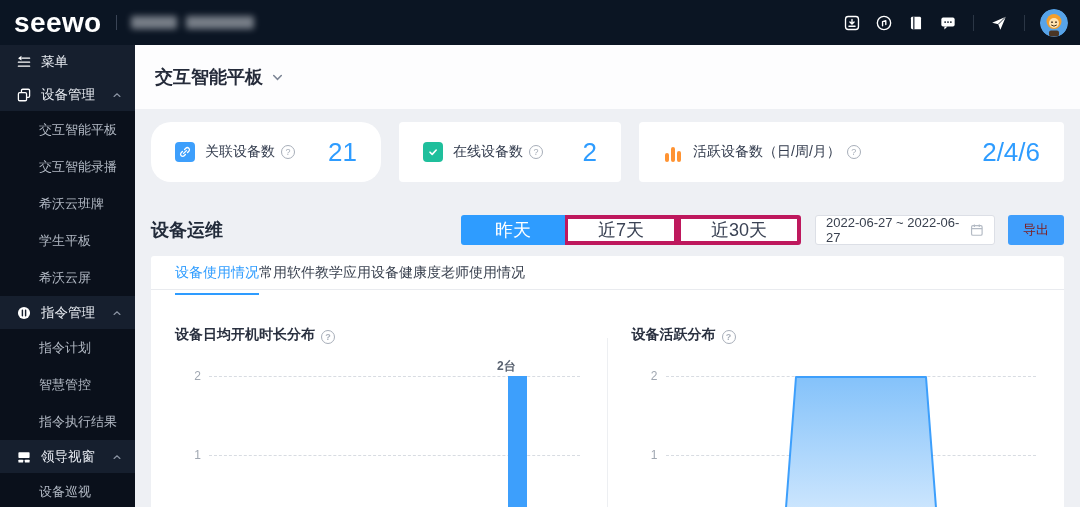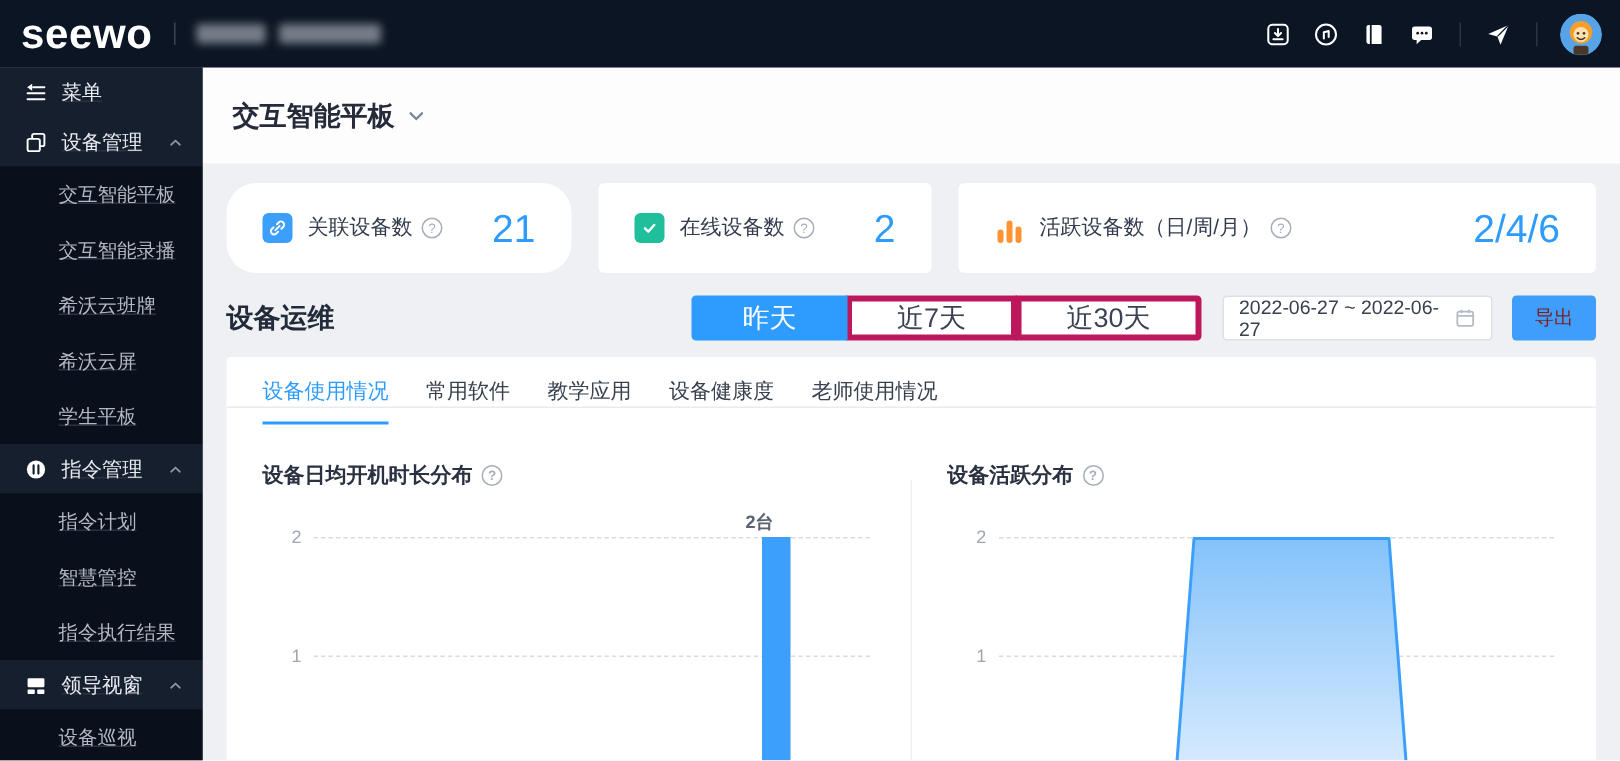--- a/index.html
+++ b/index.html
@@ -15,21 +15,21 @@
   .hdr-sep { width:1px; height:15px; background:#3a4455; margin-left:14px; }
   .mask { display:flex; gap:9px; margin-left:14px; filter:blur(3px); opacity:.85; }
   .mask span { display:block; height:13px; border-radius:2px; background:#8a9099; }
   .mask .m1 { width:46px; } .mask .m2 { width:68px; }
   .hdr-right { margin-left:auto; display:flex; align-items:center; }
   .hicon { width:18px; height:18px; margin:0 7px; display:block; cursor:pointer; }
   .hdiv { width:1px; height:16px; background:#2b3645; margin:0 9px; }
   .avatar { width:28px; height:28px; border-radius:50%; overflow:hidden; margin-left:6px; cursor:pointer; }
 
   
-  .sidebar { position:absolute; top:45px; left:0; width:135px; height:462px; background:#0a101b; z-index:10;text-decoration:underline; }
+  .sidebar { position:absolute; top:45px; left:0; width:135px; height:462px; background:#0a101b; z-index:10; }
   .side-row { height:33px; display:flex; align-items:center; padding:0 13px 0 16px;
               background:#161f2e; color:#e8ecf2; font-size:13.5px; cursor:pointer; }
   .side-row .gicon { width:16px; height:16px; margin-right:9px; flex:0 0 16px; }
   .side-row .chev { margin-left:auto; width:10px; height:10px; }
   .side-sub { background:#0a101b; }
   .side-sub-item { height:37px; line-height:37px; padding-left:39px; color:#b2b9c4; font-size:13px;
                    white-space:nowrap; cursor:pointer; }
 
   
   .main { position:absolute; top:45px; left:135px; width:945px; height:462px; background:#eef0f4; overflow:hidden; }
@@ -45,47 +45,47 @@
   .ci-link { background:#3d9ffc; } .ci-check { background:#1fbf9c; }
   .ci-bars { background:transparent; display:flex; align-items:flex-end; justify-content:center; gap:2px; }
   .ci-bars i { display:block; width:4px; border-radius:2px; background:#ff9332; }
   .ci-bars .b1{height:9px;} .ci-bars .b2{height:15px;} .ci-bars .b3{height:11px;}
   .card-label { font-size:14px; color:#333c4e; }
   .help { width:14px; height:14px; border:1px solid #a7aeb9; border-radius:50%; color:#a7aeb9;
           font-size:9px; line-height:1; display:inline-flex; align-items:center; justify-content:center;
           margin-left:6px; flex:0 0 14px; cursor:pointer; }
   .card-num { margin-left:auto; font-size:26px; color:#2e9cff; }
 
-  .section-head { margin:15px 16px 0; display:flex; align-items:center; height:30px; }
+  .section-head { margin:33px 16px 0; display:flex; align-items:center; height:30px; }
   .section-title { font-size:18px; font-weight:700; color:#222b3a; }
   .controls { margin-left:auto; display:flex; align-items:center; }
   .btn-group { display:flex; }
   .rbtn { height:30px; padding:0 30px; font-size:18px; display:flex; align-items:center;
           background:#fff; border:4px solid #be185d; color:#3a4254; cursor:pointer; margin-left:-1px; }
   .rbtn:first-child { border-radius:3px 0 0 3px; margin-left:0; }
   .rbtn:last-child { border-radius:0 3px 3px 0; }
   .rbtn.active { background:#2e9cff; border-color:#2e9cff; color:#fff; z-index:1; }
   .datebox { width:180px; height:30px; background:#fff; border:1px solid #dcdfe6; border-radius:3px;
              display:flex; align-items:center; padding:3px 10px; font-size:13px; color:#39414f;
              margin-left:14px; cursor:pointer; }
   .datebox svg { margin-left:auto; }
   .export-btn { height:30px; padding:0 15px; background:#3f9efc; border-radius:3px; color:#7f1d1d;
                 font-size:13px; display:flex; align-items:center; margin-left:13px; cursor:pointer; border:none; }
 
   .panel { position:relative; margin:11px 16px 0; background:#fff; border-radius:3px; height:330px; }
-  .tabbar { display:flex; gap:25px; padding:0 24px; height:34px; border-bottom:1px solid #e9ebef; }
+  .tabbar { display:flex; align-items:center; padding:0 24px; height:34px; border-bottom:1px solid #e9ebef; }
   .tab { position:relative; height:45px; display:flex; align-items:center; font-size:14px; color:#39414f;
          cursor:pointer; white-space:nowrap; }
   .tab.active { color:#2e9cff; }
   .tab.active::after { content:""; position:absolute; left:0; right:0; bottom:0; height:2px; background:#2e9cff; }
 
   .charts { display:flex; }
   .vdivider { position:absolute; left:456px; top:82px; bottom:0; width:1px; background:#edeff2; }
   .chart { flex:1; padding:36px 24px 0; }
-  .chart-title { display:flex; align-items:center; font-size:14px; font-weight:700; color:#2a3140; }
+  .chart-title { display:flex; align-items:flex-end; font-size:14px; font-weight:700; color:#2a3140; }
   .plot { position:relative; height:175px; margin-top:13px; }
   .gridline { position:absolute; left:34px; right:4px; border-top:1px dashed #d8dce2; }
   .gl2 { top:19px; } .gl1 { top:98px; }
   .ytick { position:absolute; left:0; width:26px; text-align:right; font-size:12px; color:#a0a7b1;
            transform:translateY(-50%); }
   .yt2 { top:19px; } .yt1 { top:98px; }
   .bar { position:absolute; left:333px; top:19px; width:19px; height:170px; background:#3d9ffc; }
   .bar-label { position:absolute; left:322px; top:1px; width:42px; text-align:left; font-size:12px;
                font-weight:600; color:#596270; }
   .areasvg { position:absolute; left:139px; top:19px; }
@@ -159,22 +159,22 @@
       </svg>
       <span>设备管理</span>
       <svg class="chev" viewBox="0 0 12 12" fill="none">
         <path d="M2.5 7.8L6 4.5l3.5 3.3" stroke="#8b94a3" stroke-width="1.4" stroke-linecap="round"></path>
       </svg>
     </div>
     <div class="side-sub">
       <div class="side-sub-item">交互智能平板</div>
       <div class="side-sub-item">交互智能录播</div>
       <div class="side-sub-item">希沃云班牌</div>
+      <div class="side-sub-item">学生平板</div>
       <div class="side-sub-item">希沃云屏</div>
-      <div class="side-sub-item">学生平板</div>
     </div>
 
     <div class="side-row">
       <svg class="gicon" viewBox="0 0 20 20">
         <circle cx="10" cy="10" r="7.6" fill="#fff"></circle>
         <path d="M8 6.6v6.8M12 6.6v6.8" stroke="#161f2e" stroke-width="1.8" stroke-linecap="round"></path>
       </svg>
       <span>指令管理</span>
       <svg class="chev" viewBox="0 0 12 12" fill="none">
         <path d="M2.5 7.8L6 4.5l3.5 3.3" stroke="#8b94a3" stroke-width="1.4" stroke-linecap="round"></path>

